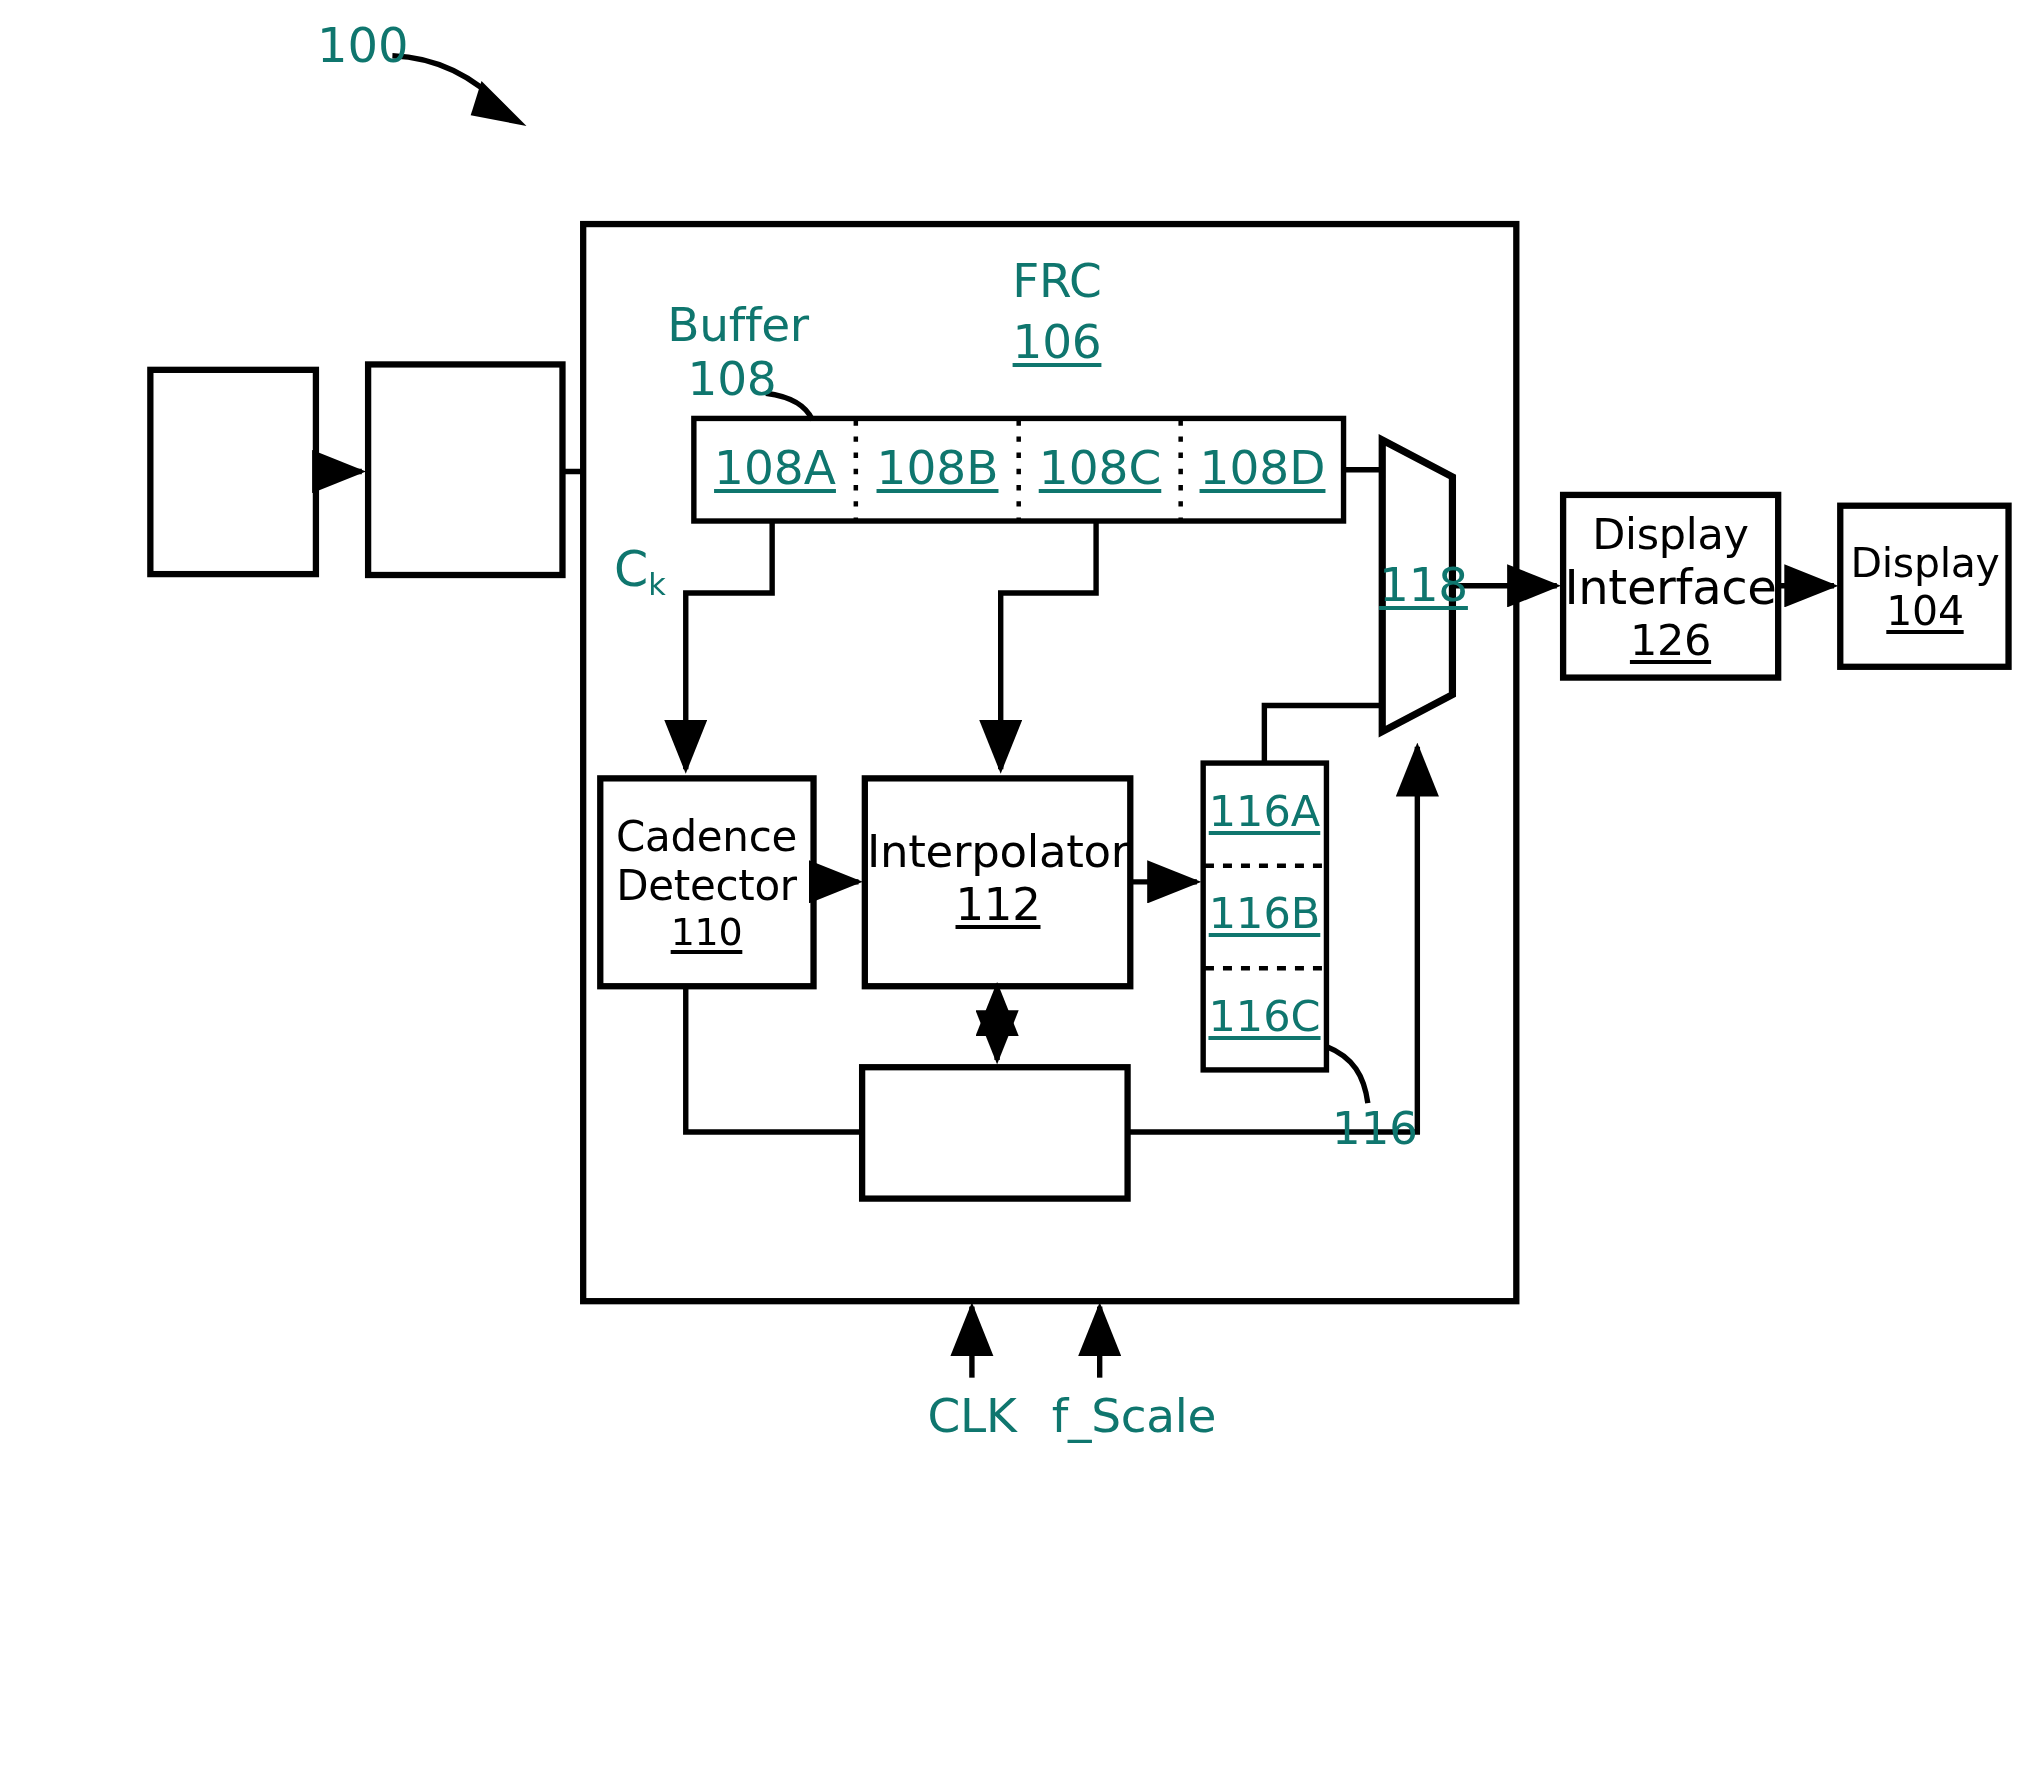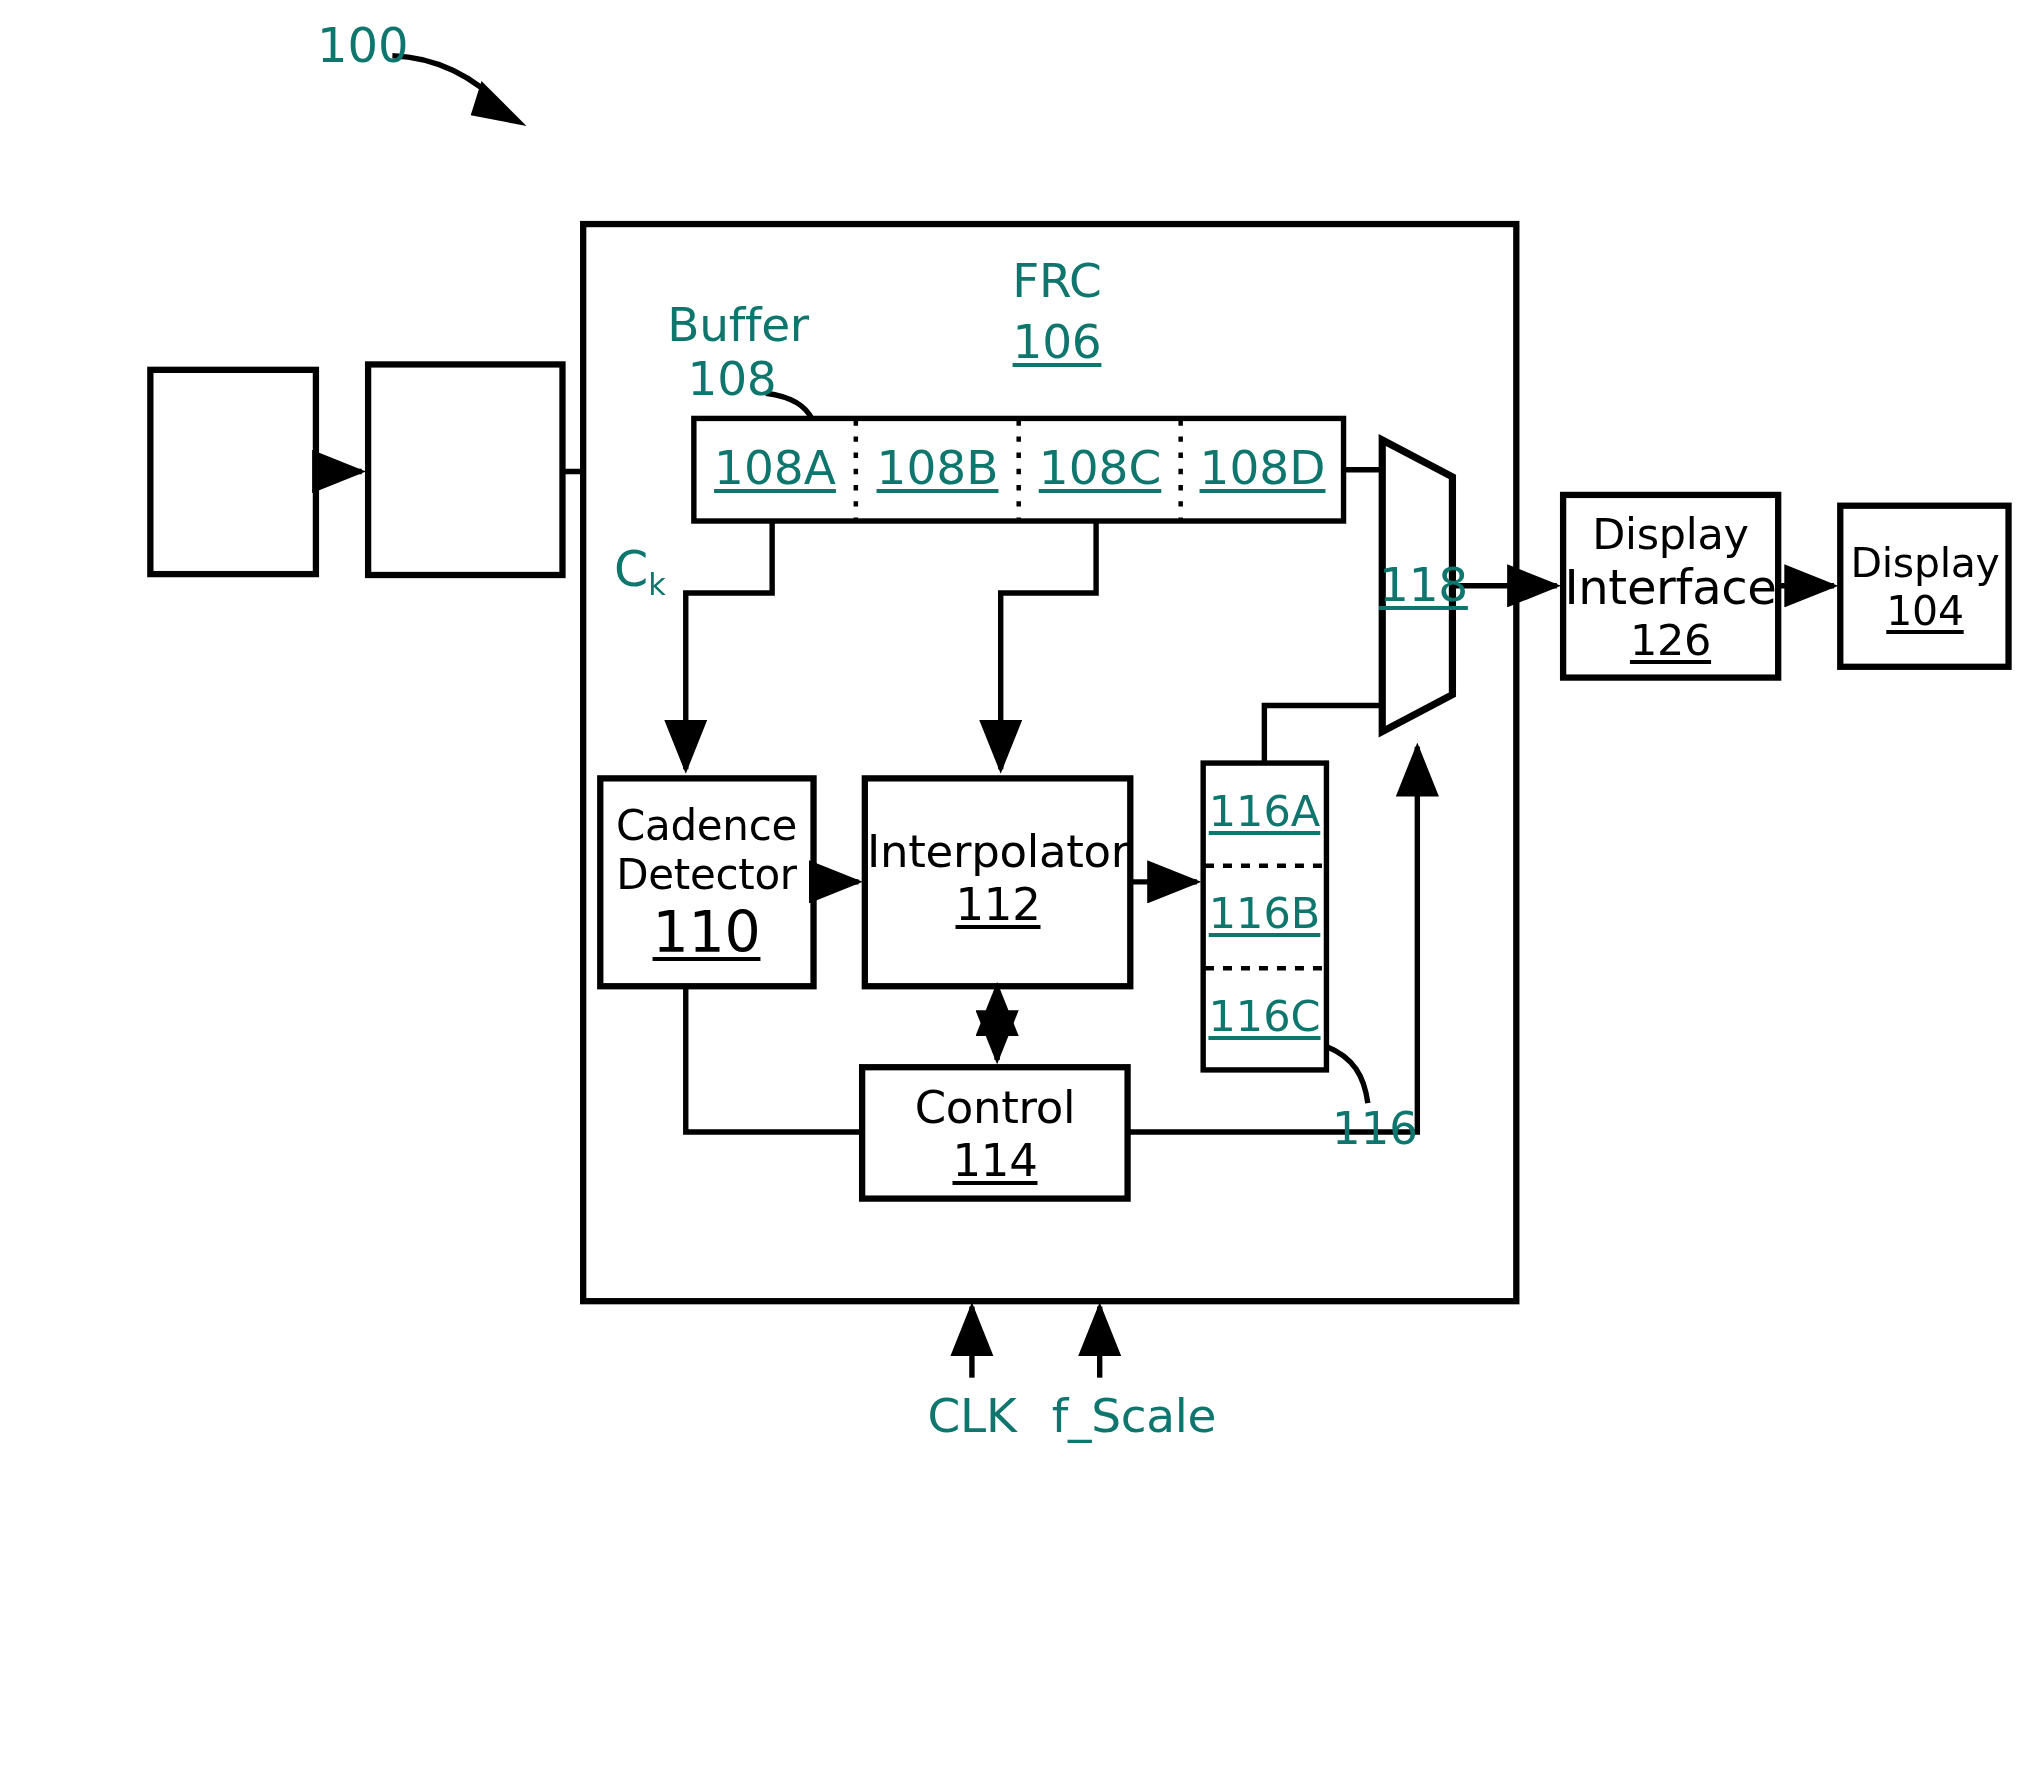--- a/index.html
+++ b/index.html
@@ -216,32 +216,28 @@
   <div class="lbl lbl-cell underl" style="left:1019px; top:443px; width:162px;">108C</div>
   <div class="lbl lbl-cell underl" style="left:1181px; top:443px; width:163px;">108D</div>
 
   <div class="lbl" style="left:614px; top:544px; font-size:49px;">
     <span>C</span><span class="sub">k</span>
   </div>
 
   <div class="centerbox" style="left:600px; top:779px; width:213px; height:208px;">
     <div class="lbl-box" style="position:static; font-size:42px;">Cadence</div>
     <div class="lbl-box" style="position:static; font-size:42px;">Detector</div>
-    <div class="lbl-box underl" style="position:static; font-size:57px;">110</div>
+    <div class="lbl-box underl" style="position:static; font-size:38px;">110</div>
   </div>
 
   <div class="centerbox" style="left:865px; top:806px; width:266px; height:144px;">
     <div class="lbl-box" style="position:static; font-size:45px;">Interpolator</div>
     <div class="lbl-box underl" style="position:static; font-size:45px;">112</div>
   </div>
 
-  <div class="centerbox" style="left:862px; top:1073px; width:266px; height:121px;">
-    <div class="lbl-box" style="position:static; font-size:45px;">Control</div>
-    <div class="lbl-box underl" style="position:static; font-size:45px;">114</div>
-  </div>
 
   <div class="lbl lbl-cell underl" style="left:1203px; top:788px; width:123px; font-size:43px;">116A</div>
   <div class="lbl lbl-cell underl" style="left:1203px; top:890px; width:123px; font-size:43px;">116B</div>
   <div class="lbl lbl-cell underl" style="left:1203px; top:993px; width:123px; font-size:43px;">116C</div>
   <div class="lbl lbl-ref" style="left:1321px; top:1105px; width:108px; font-size:45px;">116</div>
 
   <div class="lbl lbl-box underl" style="left:1374px; top:560px; width:99px; font-size:47px;">118</div>
 
   <div class="centerbox" style="left:1563px; top:495px; width:215px; height:183px;">
     <div class="lbl-box" style="position:static; font-size:43px;">Display</div>

